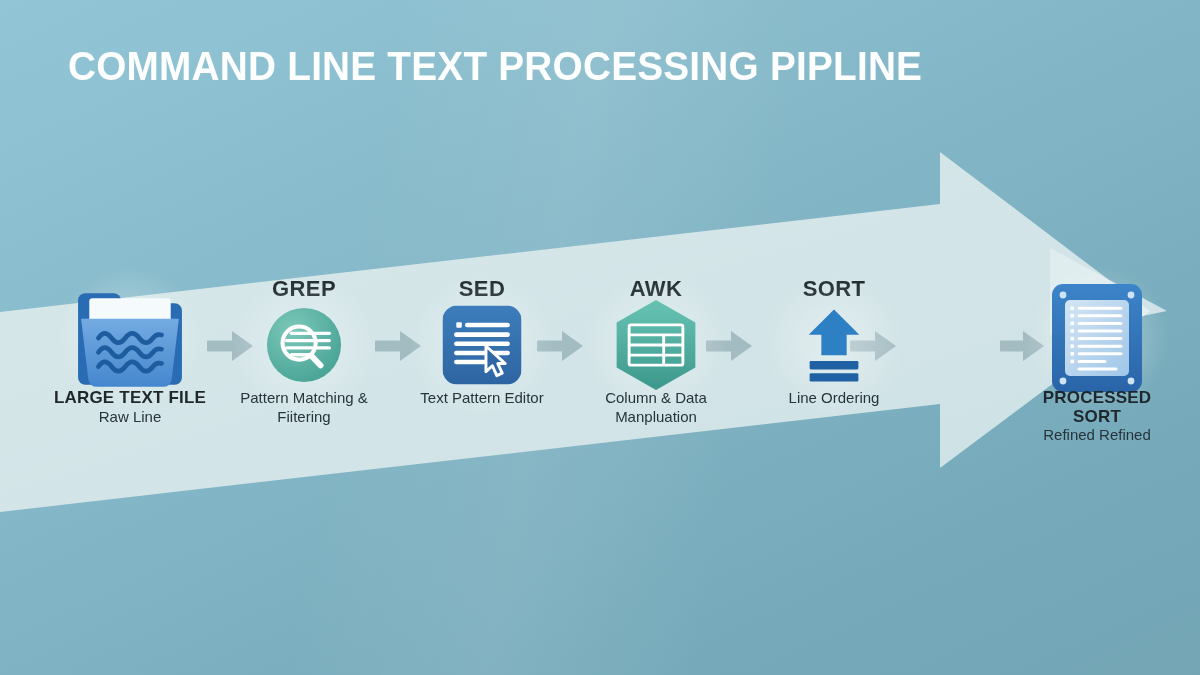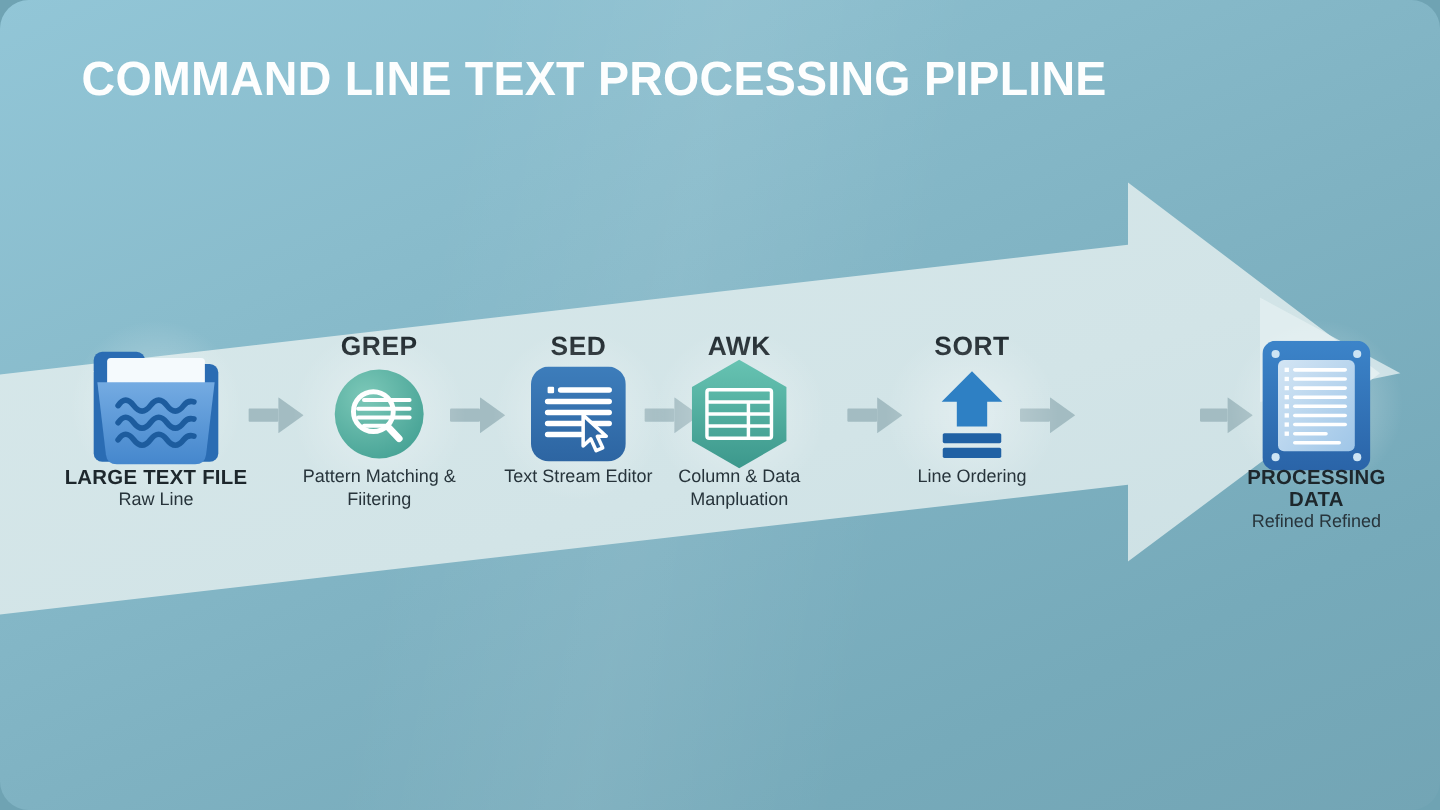--- a/index.html
+++ b/index.html
@@ -1,20 +1,19 @@
 <!DOCTYPE html>
 <html><head>
 <meta charset="utf-8">
 <style>
   html,body{margin:0;padding:0;background:#6fa3b3;}
   #canvas{
     position:relative;width:1200px;height:675px;overflow:hidden;
     font-family:"Liberation Sans", sans-serif;
     background:linear-gradient(155deg,#92c6d7 0%,#89bccc 28%,#7fb2c2 55%,#76aaba 80%,#73a5b5 100%);
-    border-radius:24px;
   }
   
   #canvas::before{
     content:"";position:absolute;inset:0;
     background:linear-gradient(100deg,rgba(255,255,255,0) 30%,rgba(255,255,255,.07) 46%,rgba(255,255,255,0) 62%);
     pointer-events:none;
   }
   .abs{position:absolute;}
   #page-title{
     left:68px;top:44px;width:960px;
@@ -107,21 +106,21 @@
           <path d="M24,80 q6,-9 12.8,0 q6.8,9 13.6,0 q6.8,-9 13.6,0 q6.8,9 13.6,0 q3.4,-4.5 8.4,-3"></path>
         </g>
       </svg>
     </div>
     <div class="step-caption">
       <div class="big-label">LARGE TEXT FILE</div>
       <div>Raw Line</div>
     </div>
   </div>
 
-  <div class="step" style="left:228px">
+  <div class="step" style="left:216px">
     <div class="step-title">GREP</div>
     <div class="step-iconwrap">
       <svg width="78" height="78" viewBox="-40 -40 80 80">
         <defs>
           <radialGradient id="tealG1" cx=".35" cy=".3" r=".9">
             <stop offset="0" stop-color="#7cc8b8"></stop>
               <stop offset="1" stop-color="#3e9d90"></stop>
           </radialGradient>
         </defs>
         <circle r="38" fill="url(#tealG1)"></circle>
@@ -158,25 +157,25 @@
           <line x1="14" y1="38.8" x2="66" y2="38.8"></line>
           <line x1="14" y1="48" x2="66" y2="48"></line>
           <line x1="14" y1="57.3" x2="42" y2="57.3"></line>
         </g>
         <g transform="translate(44,41)">
           <polygon points="0,0 0,26 6.5,20 11,30 16.5,27.5 12,17.8 19.5,17.8" fill="#2f68a5" stroke="#fff" stroke-width="3" stroke-linejoin="round"></polygon>
         </g>
       </svg>
     </div>
     <div class="step-caption">
-      <div>Text Stream Editor</div>
-    </div>
-  </div>
-
-  <div class="step" style="left:528px">
+      <div>Text Pattern Editor</div>
+    </div>
+  </div>
+
+  <div class="step" style="left:568px">
     <div class="step-title">AWK</div>
     <div class="step-iconwrap">
       <svg width="96" height="96" viewBox="-50 -50 100 100">
         <defs>
           <linearGradient id="tealG2" x1="0" y1="0" x2="0" y2="1">
             <stop offset="0" stop-color="#67c3b2"></stop>
               <stop offset="1" stop-color="#3c988c"></stop>
           </linearGradient>
         </defs>
         <polygon points="0,-47 41,-23.5 41,23.5 0,47 -41,23.5 -41,-23.5" fill="url(#tealG2)"></polygon>
@@ -187,21 +186,21 @@
           <line x1="-28" y1="10.5" x2="28" y2="10.5"></line>
           <line x1="8" y1="-10.5" x2="8" y2="21"></line>
         </g>
       </svg>
     </div>
     <div class="step-caption">
       <div>Column &amp; Data Manpluation</div>
     </div>
   </div>
 
-  <div class="step" style="left:722px">
+  <div class="step" style="left:746px">
     <div class="step-title">SORT</div>
     <div class="step-iconwrap">
       <svg width="60" height="76" viewBox="-32 -40 64 80">
         <polygon points="0,-38 27,-11 13.5,-11 13.5,11 -13.5,11 -13.5,-11 -27,-11" fill="#2e80c4"></polygon>
         <rect x="-26" y="17" width="52" height="9" rx="1.5" fill="#2061a4"></rect>
         <rect x="-26" y="30" width="52" height="9" rx="1.5" fill="#2061a4"></rect>
       </svg>
     </div>
     <div class="step-caption">
       <div>Line Ordering</div>
@@ -243,18 +242,18 @@
             <line x1="27" y1="62.2" x2="69" y2="62.2"></line>
           <rect x="18.5" y="68" width="3.6" height="3.6" stroke="none"></rect>
             <line x1="27" y1="69.8" x2="69" y2="69.8"></line>
           <rect x="18.5" y="75.6" width="3.6" height="3.6" stroke="none"></rect>
             <line x1="27" y1="77.4" x2="53" y2="77.4"></line>
           <line x1="27" y1="85" x2="64" y2="85"></line>
         </g>
       </svg>
     </div>
     <div class="step-caption">
-      <div class="big-label">PROCESSING DATA</div>
+      <div class="big-label">PROCESSED SORT</div>
       <div>Refined Refined</div>
     </div>
   </div>
 
 </div>
 
 </body></html>

